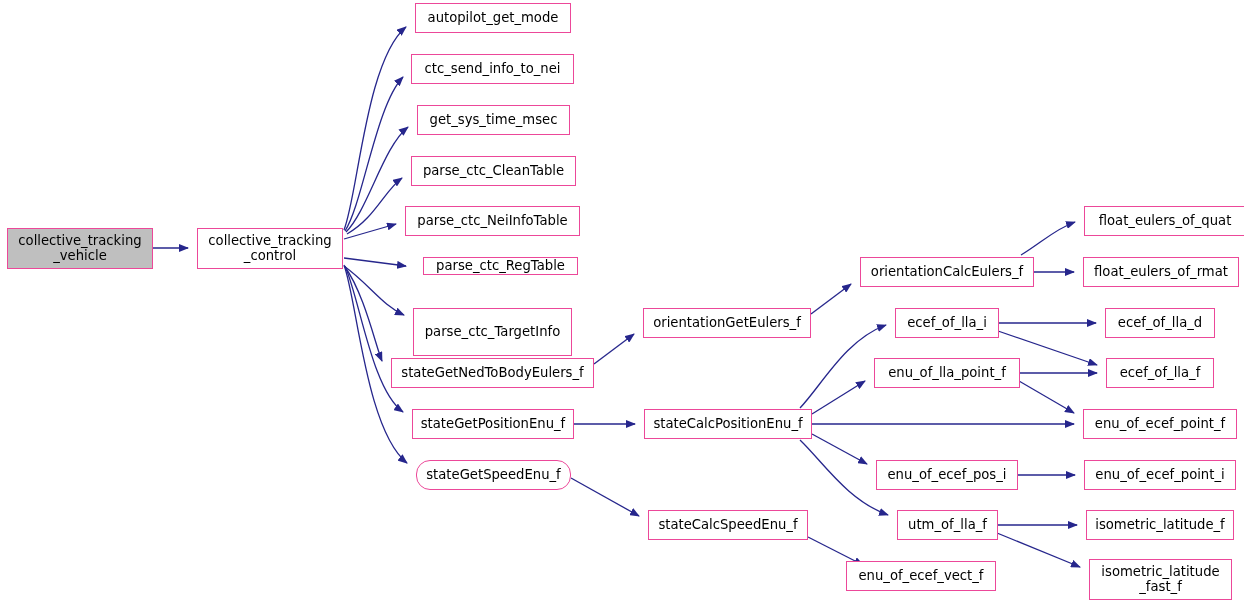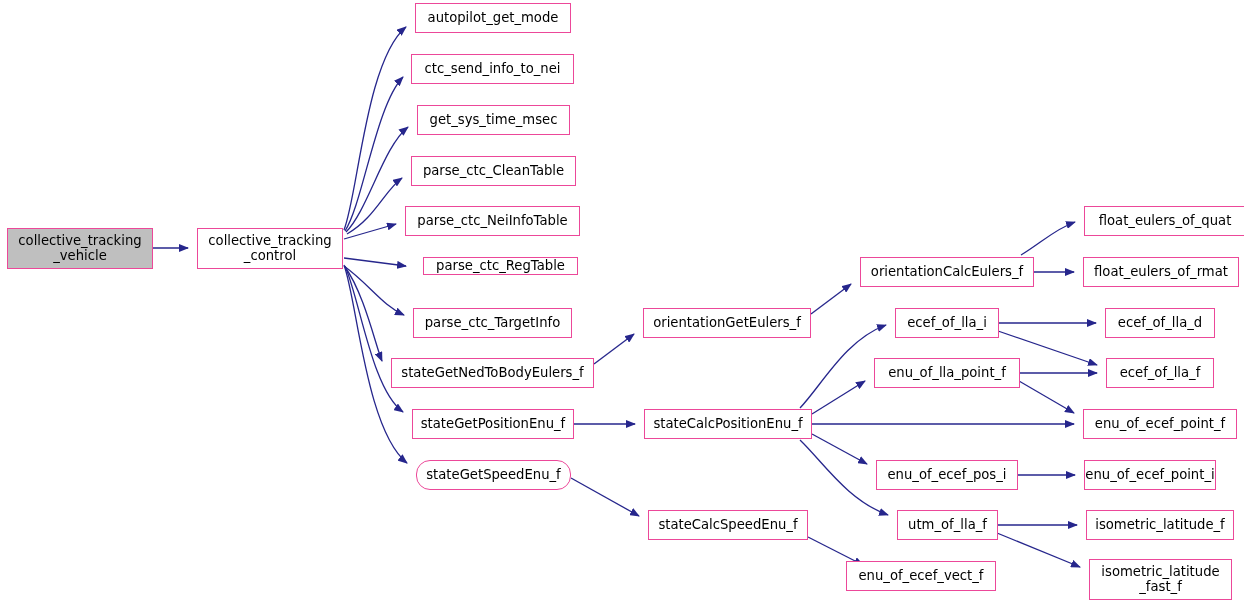--- a/index.html
+++ b/index.html
@@ -91,36 +91,36 @@
       <div class="node highlight" style="left: 7px; top: 228px; width: 146px; height: 41px;">collective_tracking
 _vehicle</div>
       <div class="node" style="left: 197px; top: 228px; width: 146px; height: 41px;">collective_tracking
 _control</div>
       <div class="node" style="left: 415px; top: 3px; width: 156px; height: 30px;">autopilot_get_mode</div>
       <div class="node" style="left: 411px; top: 54px; width: 163px; height: 30px;">ctc_send_info_to_nei</div>
       <div class="node" style="left: 417px; top: 105px; width: 153px; height: 30px;">get_sys_time_msec</div>
       <div class="node" style="left: 411px; top: 156px; width: 165px; height: 30px;">parse_ctc_CleanTable</div>
       <div class="node" style="left: 405px; top: 206px; width: 175px; height: 30px;">parse_ctc_NeiInfoTable</div>
       <div class="node" style="left: 415px; top: 257px; width: 155px; height: 18px; margin-left: 8px;">parse_ctc_RegTable</div>
-      <div class="node" style="left: 413px; top: 308px; width: 159px; height: 30px;">parse_ctc_TargetInfo</div>
+      <div class="node" style="left: 413px; top: 308px; width: 159px; height: 48px;">parse_ctc_TargetInfo</div>
       <div class="node" style="left: 391px; top: 358px; width: 203px; height: 30px;">stateGetNedToBodyEulers_f</div>
       <div class="node" style="left: 412px; top: 409px; width: 162px; height: 30px;">stateGetPositionEnu_f</div>
       <div class="node" style="left: 416px; top: 460px; width: 155px; height: 30px; border-radius: 14px;">stateGetSpeedEnu_f</div>
       <div class="node" style="left: 643px; top: 308px; width: 168px; height: 30px;">orientationGetEulers_f</div>
       <div class="node" style="left: 644px; top: 409px; width: 168px; height: 30px;">stateCalcPositionEnu_f</div>
       <div class="node" style="left: 648px; top: 510px; width: 160px; height: 30px;">stateCalcSpeedEnu_f</div>
       <div class="node" style="left: 860px; top: 257px; width: 174px; height: 30px;">orientationCalcEulers_f</div>
       <div class="node" style="left: 895px; top: 308px; width: 104px; height: 30px;">ecef_of_lla_i</div>
       <div class="node" style="left: 874px; top: 358px; width: 146px; height: 30px;">enu_of_lla_point_f</div>
       <div class="node" style="left: 876px; top: 460px; width: 142px; height: 30px;">enu_of_ecef_pos_i</div>
       <div class="node" style="left: 897px; top: 510px; width: 101px; height: 30px;">utm_of_lla_f</div>
       <div class="node" style="left: 846px; top: 561px; width: 150px; height: 30px;">enu_of_ecef_vect_f</div>
       <div class="node" style="left: 1084px; top: 206px; width: 162px; height: 30px;">float_eulers_of_quat</div>
       <div class="node" style="left: 1083px; top: 257px; width: 156px; height: 30px;">float_eulers_of_rmat</div>
       <div class="node" style="left: 1105px; top: 308px; width: 110px; height: 30px;">ecef_of_lla_d</div>
       <div class="node" style="left: 1106px; top: 358px; width: 108px; height: 30px;">ecef_of_lla_f</div>
       <div class="node" style="left: 1083px; top: 409px; width: 154px; height: 30px;">enu_of_ecef_point_f</div>
-      <div class="node" style="left: 1084px; top: 460px; width: 132px; height: 30px;">enu_of_ecef_point_i</div>
+      <div class="node" style="left: 1084px; top: 460px; width: 152px; height: 30px;">enu_of_ecef_point_i</div>
       <div class="node" style="left: 1086px; top: 510px; width: 148px; height: 30px;">isometric_latitude_f</div>
       <div class="node" style="left: 1089px; top: 559px; width: 143px; height: 41px;">isometric_latitude
 _fast_f</div>
     </div>
 </div>
 
 </body></html>

